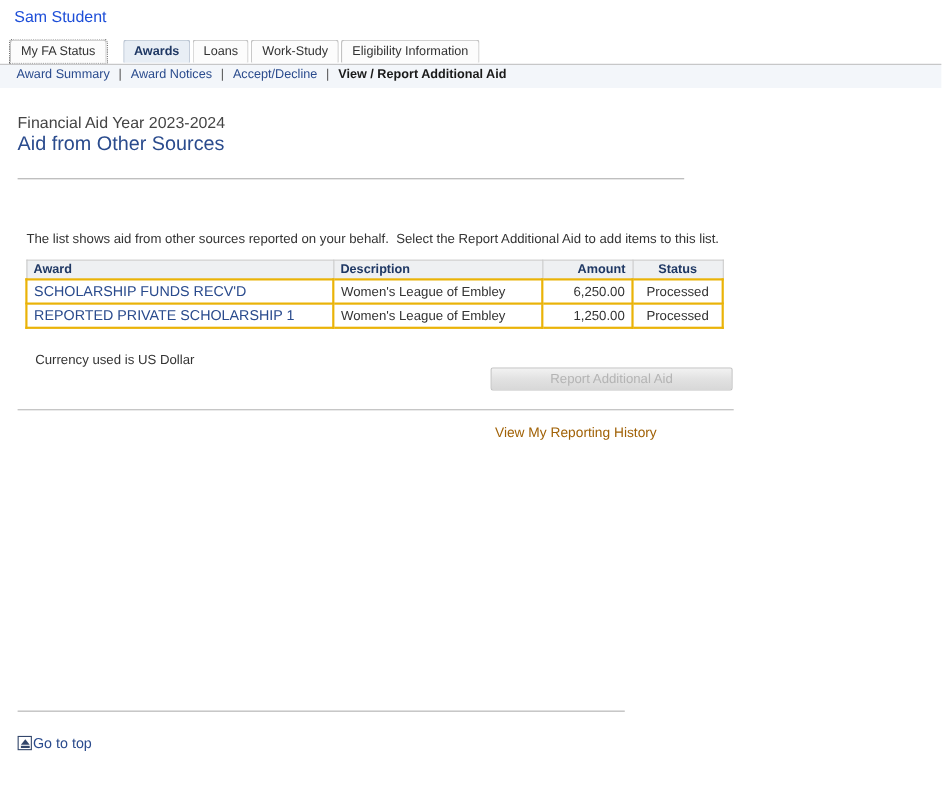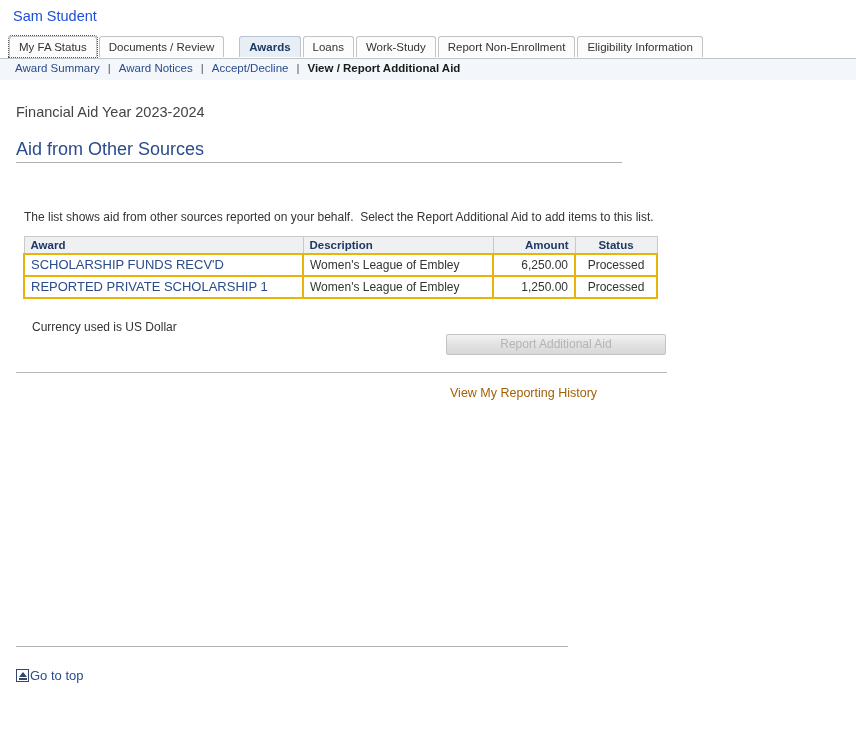--- a/index.html
+++ b/index.html
@@ -99,21 +99,21 @@
     position: absolute;
     left: 16px;
     top: 104px;
     font-size: 14.5px;
     color: #444444;
     white-space: nowrap;
   }
   .pagetitle {
     position: absolute;
     left: 16px;
-    top: 139px;
+    top: 120px;
     font-size: 18px;
     color: #2a4b8d;
     white-space: nowrap;
     text-align: center;
   }
   .rule-title {
     position: absolute;
     left: 16px;
     top: 162px;
     width: 606px;
@@ -275,25 +275,23 @@
     font-size: 13px;
   }
 </style>
 </head>
 <body>
 
 <div class="username">Sam Student</div>
 
 <div class="tabbar">
   <div class="tab focus">My FA Status</div>
-  <div class="tab">Documents / Review</div>
   <div class="tab active">Awards</div>
   <div class="tab">Loans</div>
   <div class="tab">Work-Study</div>
-  <div class="tab">Report Non-Enrollment</div>
   <div class="tab">Eligibility Information</div>
 </div>
 
 <div class="subnav">
   <div class="subnav-inner">
     <a href="#">Award Summary</a>
     <span class="sep">|</span>
     <a href="#">Award Notices</a>
     <span class="sep">|</span>
     <a href="#">Accept/Decline</a>

